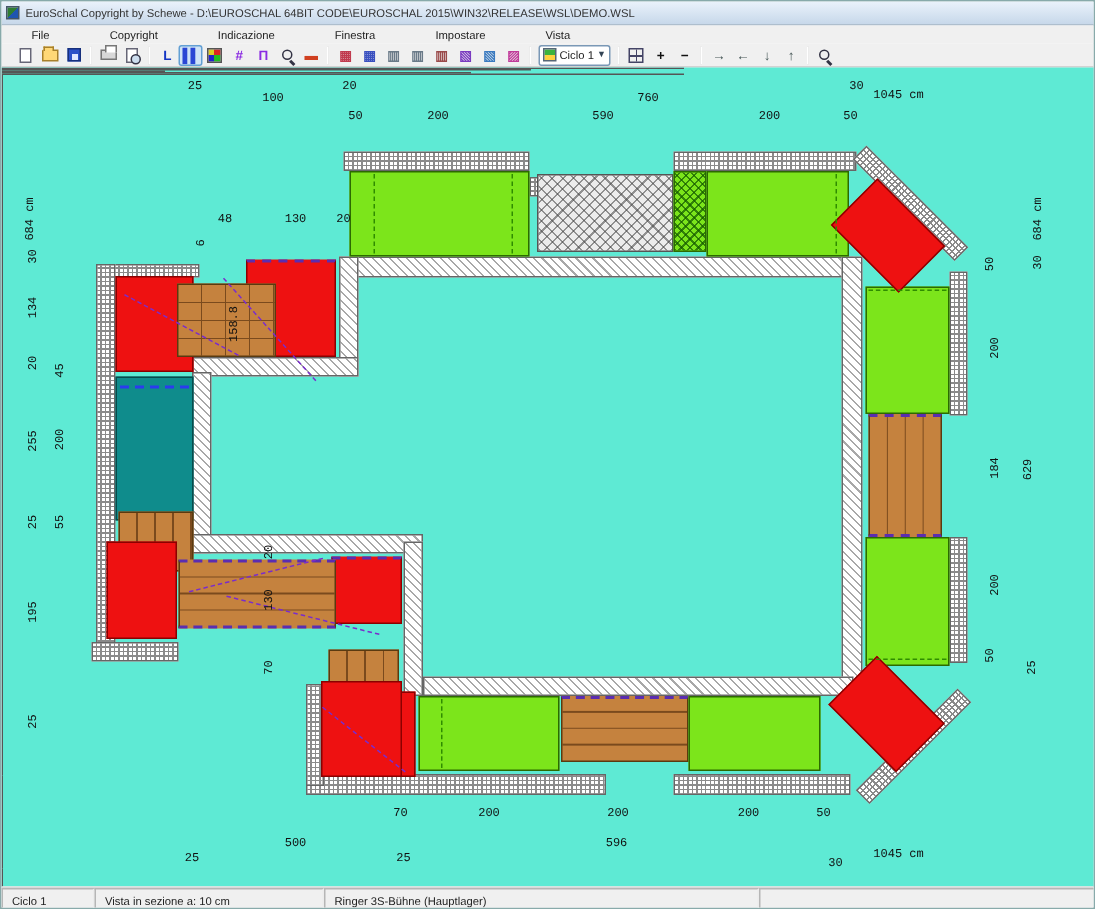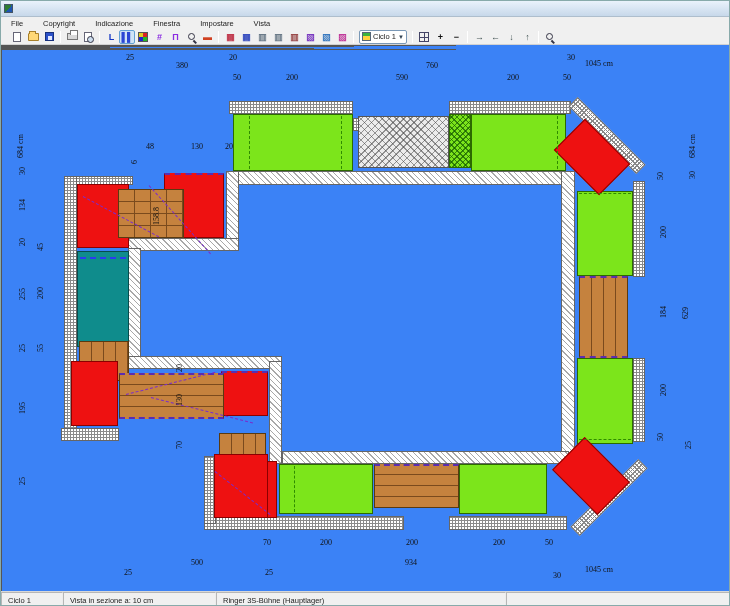--- a/index.html
+++ b/index.html
@@ -2,21 +2,21 @@
 <html><head>
 <meta charset="utf-8">
 <style>
   *{box-sizing:border-box;margin:0;padding:0}
   body{width:730px;height:606px;font-family:"Liberation Sans",sans-serif;background:#fff;overflow:hidden}
   #app{position:relative;width:730px;height:606px;background:#fff;border:1px solid #8aa;overflow:hidden}
   
   #titlebar{position:absolute;left:0;top:0;width:730px;height:16px;background:linear-gradient(#eaf2fb,#c7d8ea);display:flex;align-items:center;gap:4px;padding-left:3px;font-size:7.5px;color:#333;border-bottom:1px solid #aebecd}
   #appicon{width:9px;height:9px;background:linear-gradient(135deg,#2e7d32 50%,#1f55b0 50%);border:1px solid #456}
   #menubar{position:absolute;left:0;top:16px;width:730px;height:12px;background:#f0f0f0;display:flex;align-items:center;font-size:7.5px;color:#222}
-  .mi{padding:0 10px;cursor:default}
+  .mi{padding:0 20px;cursor:default}
   #toolbar{position:absolute;left:0;top:28px;width:730px;height:16px;background:#f0f0f0;border-bottom:1px solid #d2d2d2;display:flex;align-items:center;padding-left:8px}
   .tbtn{width:16px;height:14px;display:flex;align-items:center;justify-content:center;font-size:9px;font-weight:bold;border:1px solid transparent;border-radius:2px;cursor:default;flex:none}
   .tbtn.pressed{background:#cfe3f6;border-color:#63a0d4}
   .tsep{width:1px;height:12px;background:#c2c2c2;border-right:1px solid #fff;margin:0 3px;flex:none}
   .k-page{width:8px;height:10px;background:#fff;border:1px solid #667}
   .k-folder{width:11px;height:8px;background:#ffd877;border:1px solid #a8802a;border-radius:1px 0 0 0;position:relative}
   .k-folder::before{content:"";position:absolute;left:0;top:-3px;width:5px;height:2px;background:#ffd877;border:1px solid #a8802a;border-bottom:none}
   .k-floppy{width:9px;height:9px;background:#2b50c8;border:1px solid #17307c;position:relative}
   .k-floppy::before{content:"";position:absolute;left:2px;bottom:0;width:4px;height:4px;background:#dfe6ff}
   .k-print{width:11px;height:7px;background:#d8d8d8;border:1px solid #777;position:relative}
@@ -26,21 +26,21 @@
   .k-loupe{width:7px;height:7px;border:1.5px solid #334;border-radius:50%;position:relative}
   .k-loupe::after{content:"";position:absolute;right:-3px;bottom:-3px;width:4px;height:1.5px;background:#334;transform:rotate(45deg)}
   .k-quad{width:10px;height:10px;border:1px solid #555;background:conic-gradient(#d22 0 25%,#2b2 0 50%,#22c 0 75%,#dc2 0)}
   .k-grid4{width:10px;height:10px;border:1px solid #446;background-image:linear-gradient(to right,transparent 4px,#446 4px,#446 5px,transparent 5px),linear-gradient(to bottom,transparent 4px,#446 4px,#446 5px,transparent 5px)}
   .k-cyc{width:9px;height:9px;border:1px solid #567;background:linear-gradient(#3db33d 0 50%,#ffd23d 50%)}
   #cyclecombo{display:flex;align-items:center;gap:2px;height:14px;background:#fff;border:1px solid #7a98b6;border-radius:2px;padding:0 2px;margin:0 2px;font-size:7.5px;color:#222}
   #cyclecombo .arr{font-size:6px;color:#345}
   #statusbar{position:absolute;left:0;top:590px;width:730px;height:16px;background:#f0f0f0;border-top:1px solid #d8d8d8;display:flex;font-size:7.5px;color:#222}
   .scell{height:16px;border:1px solid;border-color:#b6b6b6 #ececec #ececec #b6b6b6;display:flex;align-items:center;padding-left:6px;white-space:nowrap;overflow:hidden}
   
-  #plan{position:absolute;left:0;top:44px;width:730px;height:546px;background:#3b82f6;overflow:hidden;font-family:Liberation Serif, serif}
+  #plan{position:absolute;left:0;top:44px;width:730px;height:546px;background:#5eead4;overflow:hidden;font-family:Liberation Mono, monospace}
   #plan > div{position:absolute}
   .wall{background-color:#fff;background-image:repeating-linear-gradient(45deg,transparent 0 3px,#a8a8a8 3px 4px);border:1px solid #666}
   .grid{background-color:#fff;background-image:repeating-linear-gradient(0deg,transparent 0 2px,#8a8a8a 2px 3px),repeating-linear-gradient(90deg,transparent 0 2px,#8a8a8a 2px 3px);border:1px solid #666}
   .pgreen{background:#7ce51b;border:1px solid #2c6a00}
   .pred{background:#ee1111;border:1px solid #8b0000}
   .wood{background:#c5823e;border:1px solid #5a3a10}
   .woodv{background-image:repeating-linear-gradient(90deg,transparent 0 11px,#7a4a1d 11px 12px)}
   .woodh{background-image:repeating-linear-gradient(0deg,transparent 0 10px,#7a4a1d 10px 11px)}
   .woodg{background-image:repeating-linear-gradient(90deg,transparent 0 15px,#7a4a1d 15px 16px),repeating-linear-gradient(0deg,transparent 0 11px,#7a4a1d 11px 12px)}
   .pteal{background:#0f8c8c;border:1px solid #064c4c}
@@ -58,20 +58,21 @@
   .rt45{transform:rotate(45deg)}
   .rtm45{transform:rotate(-45deg)}
 </style>
 </head>
 <body>
 
 <div id="app">
 
   <div id="titlebar">
     <span id="appicon"></span>
+    <span>EuroSchal Copyright by Schewe - D:\EUROSCHAL 64BIT CODE\EUROSCHAL 2015\WIN32\RELEASE\WSL\DEMO.WSL</span>
   </div>
 
   <div id="menubar">
       <span class="mi">File</span>
       <span class="mi">Copyright</span>
       <span class="mi">Indicazione</span>
       <span class="mi">Finestra</span>
       <span class="mi">Impostare</span>
       <span class="mi">Vista</span>
     </div>
@@ -200,21 +201,21 @@
     <div class="gseph" style="left:578px;top:148px;width:52px"></div>
     <div class="gseph" style="left:578px;top:394px;width:52px"></div>
 
     <div class="brace" style="left:82px;top:151px;width:86px;transform:rotate(28deg)"></div>
     <div class="brace" style="left:148px;top:140px;width:92px;transform:rotate(48deg)"></div>
     <div class="brace" style="left:125px;top:349px;width:92px;transform:rotate(-14deg)"></div>
     <div class="brace" style="left:150px;top:352px;width:105px;transform:rotate(14deg)"></div>
     <div class="brace" style="left:214px;top:426px;width:70px;transform:rotate(38deg)"></div>
     <div id="dims">
         <span class="dlab" style="left: 129px; top: 13px;">25</span>
-        <span class="dlab" style="left: 181px; top: 21px;">380</span>
+        <span class="dlab" style="left: 181px; top: 21px;">100</span>
         <span class="dlab" style="left: 232px; top: 13px;">20</span>
         <span class="dlab" style="left: 402px; top: 21px; margin-left: 29px;">760</span>
         <span class="dlab" style="left: 570px; top: 13px;">30</span>
         <span class="dlab" style="left: 598px; top: 19px;">1045 cm</span>
         <span class="dlab" style="left: 236px; top: 33px;">50</span>
         <span class="dlab" style="left: 291px; top: 33px;">200</span>
         <span class="dlab" style="left: 401px; top: 33px;">590</span>
         <span class="dlab" style="left: 512px; top: 33px;">200</span>
         <span class="dlab" style="left: 566px; top: 33px;">50</span>
         <span class="dlab" style="left: 149px; top: 102px;">48</span>
@@ -246,21 +247,21 @@
         <span class="dlab rot" style="left: 685px; top: 268px;">629</span>
         <span class="dlab rot" style="left: 688px; top: 400px;">25</span>
         <span class="dlab" style="left: 266px; top: 498px;">70</span>
         <span class="dlab" style="left: 325px; top: 498px;">200</span>
         <span class="dlab" style="left: 411px; top: 498px;">200</span>
         <span class="dlab" style="left: 498px; top: 498px;">200</span>
         <span class="dlab" style="left: 548px; top: 498px;">50</span>
         <span class="dlab" style="left: 196px; top: 518px;">500</span>
         <span class="dlab" style="left: 127px; top: 528px;">25</span>
         <span class="dlab" style="left: 268px; top: 528px;">25</span>
-        <span class="dlab" style="left: 410px; top: 518px;">934</span>
+        <span class="dlab" style="left: 410px; top: 518px;">596</span>
         <span class="dlab" style="left: 556px; top: 531px;">30</span>
         <span class="dlab" style="left: 598px; top: 525px;">1045 cm</span>
         <div class="dl" style="left: 123px; top: 17px; width: 455px; height: 1px;"></div>
         <div class="dl" style="left: 225px; top: 40px; width: 353px; height: 1px;"></div>
         <div class="dl" style="left: 131px; top: 108px; width: 109px; height: 1px;"></div>
         <div class="dl" style="left: 252px; top: 504px; width: 313px; height: 1px;"></div>
         <div class="dl" style="left: 123px; top: 526px; width: 455px; height: 1px;"></div>
         <div class="dl" style="left: 30px; top: 119px; width: 1px; height: 322px;"></div>
         <div class="dl" style="left: 45px; top: 181px; width: 1px; height: 145px;"></div>
         <div class="dl" style="left: 165px; top: 141px; width: 1px; height: 62px;"></div>

